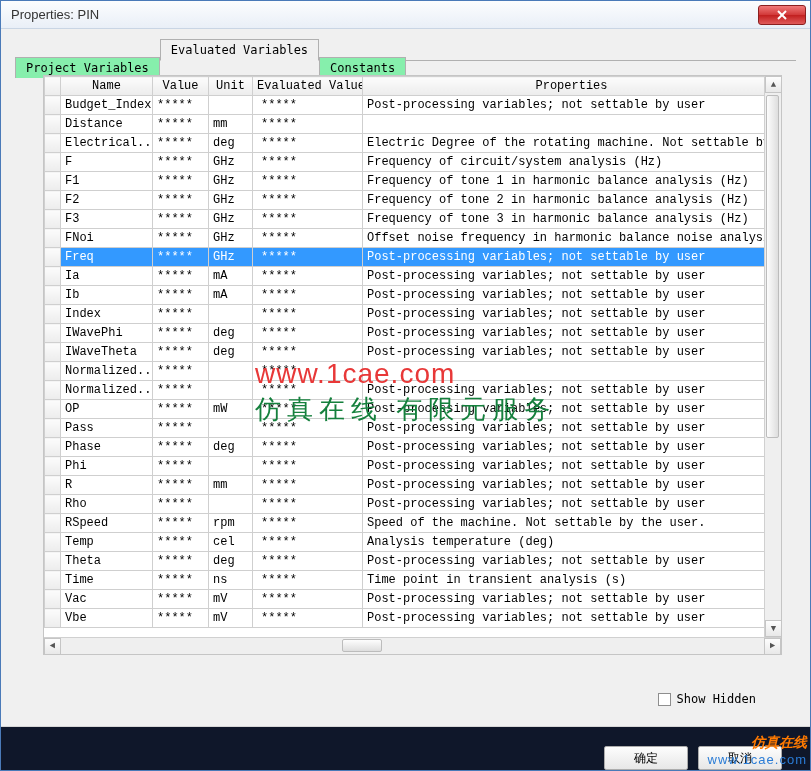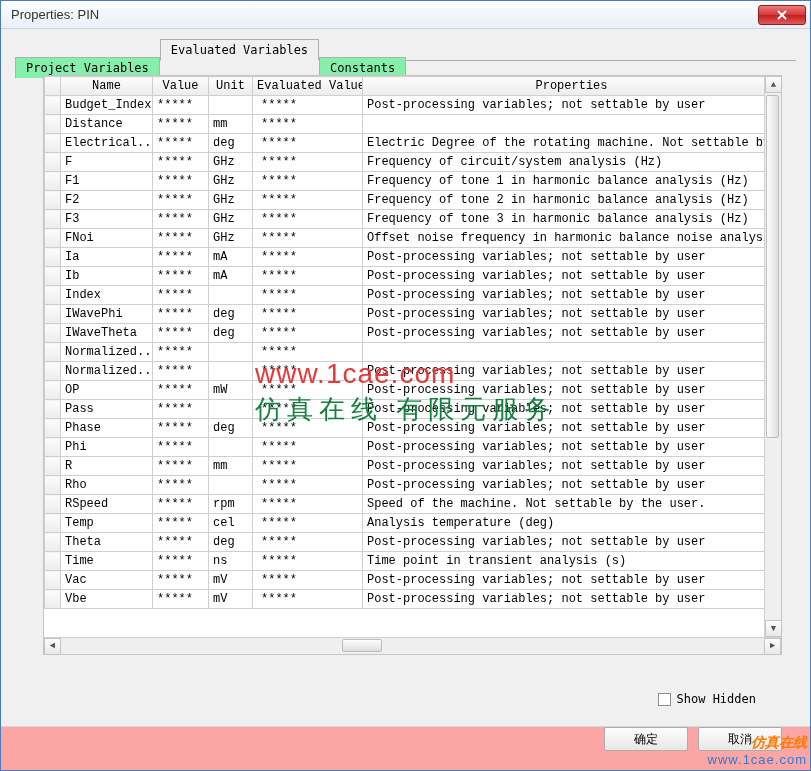--- a/index.html
+++ b/index.html
@@ -156,25 +156,25 @@
     font-family:"SimSun",monospace;
     font-size:12px;
   }
   .checkbox {
     width:13px;height:13px;border:1px solid #8e8e8e;background:#fff;
   }
   .btnbar {
     height: 44px;
     border-top: 1px solid #d6d6d6;
     display:flex;
-    align-items:flex-start;
+    align-items:flex-end;
     justify-content:flex-end;
     padding-right: 28px;
     gap: 10px;
-    background:#fca5a5;
+    background:#0f172a;
     font-family:"Microsoft YaHei","SimSun",sans-serif;
   }
   .btn {
     min-width: 84px;
     height: 24px;
     border:1px solid #acacac;
     background:linear-gradient(#fdfdfd,#e7e7e7);
     display:flex; align-items:center; justify-content:center;
     font-size:12px;
     border-radius:2px;
@@ -295,20 +295,28 @@
                 <td class="desc">Frequency of tone 3 in harmonic balance analysis (Hz)</td>
               </tr>
               <tr>
                 <td class="rowhdr"></td>
                 <td class="name">FNoi</td>
                 <td class="val">*****</td>
                 <td class="unit">GHz</td>
                 <td class="eval">*****</td>
                 <td class="desc">Offset noise frequency in harmonic balance noise analysis (Hz)</td>
               </tr>
+              <tr class="selected">
+                <td class="rowhdr"></td>
+                <td class="name">Freq</td>
+                <td class="val">*****</td>
+                <td class="unit">GHz</td>
+                <td class="eval">*****</td>
+                <td class="desc">Post-processing variables; not settable by user</td>
+              </tr>
               <tr>
                 <td class="rowhdr"></td>
                 <td class="name">Ia</td>
                 <td class="val">*****</td>
                 <td class="unit">mA</td>
                 <td class="eval">*****</td>
                 <td class="desc">Post-processing variables; not settable by user</td>
               </tr>
               <tr>
                 <td class="rowhdr"></td>

